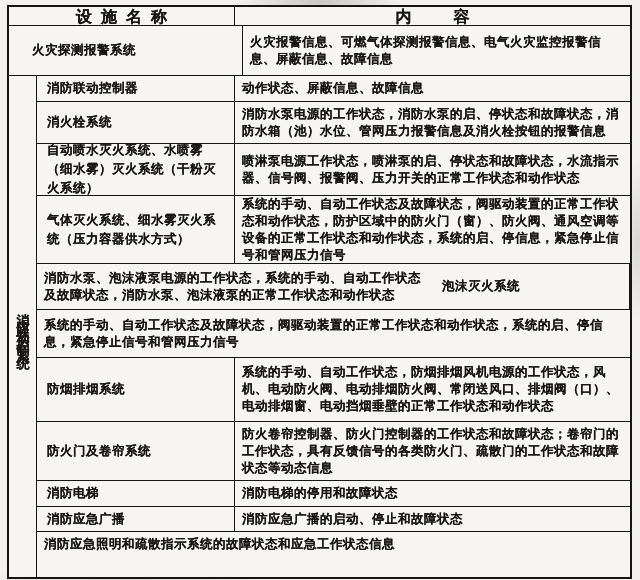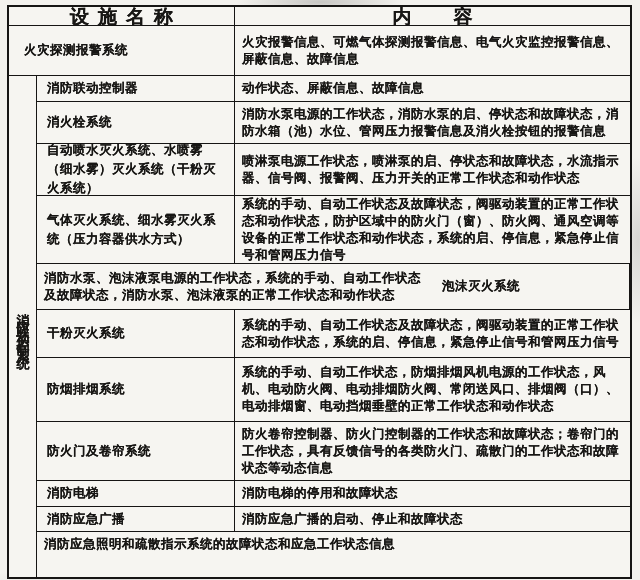--- a/index.html
+++ b/index.html
@@ -26,29 +26,29 @@
   }
   .row { display: flex; flex-shrink: 0; }
   .cell {
     overflow: hidden;
     display: flex; align-items: center;
     font-size: 12.5px; font-weight: bold;
     line-height: 17px;
     letter-spacing: .5px;
   }
   .hdr { height: 19px; border-bottom: 1px solid #161514; }
-  .hdr .cell { justify-content: center; font-size: 19px; }
+  .hdr .cell { justify-content: center; font-size: 16px; }
   .h-name { width: 226px; border-right: 1px solid #161514; letter-spacing: 9px; text-indent: 9px; }
   .h-content { flex: 1; letter-spacing: 42px; text-indent: 42px; }
 
   .name-cell { padding: 2px 6px 2px 10px; border-right: 1px solid #161514; line-height: 19px; }
   .content-cell { flex: 1; padding: 2px 8px 2px 7px; }
 
   .row1 { height: 50px; border-bottom: 1px solid #161514; }
-  .row1 .name-cell { width: 226px; padding-left: 15px; }
+  .row1 .name-cell { width: 226px; padding-left: 15px; margin-left: 8px; }
 
   .group { flex: 1; display: flex; min-height: 0; }
   .group-label-cell {
     width: 28px; border-right: 1px solid #161514;
     display: flex; align-items: center; justify-content: center;
   }
   .group-label-cell span {
     writing-mode: vertical-rl; text-orientation: upright;
     font-size: 13px; font-weight: bold; letter-spacing: 6px;
   }
@@ -97,21 +97,20 @@
         <div class="cell name-cell">气体灭火系统、细水雾灭火系统（压力容器供水方式）</div>
         <div class="cell content-cell">系统的手动、自动工作状态及故障状态，阀驱动装置的正常工作状态和动作状态，防护区域中的防火门（窗）、防火阀、通风空调等设备的正常工作状态和动作状态，系统的启、停信息，紧急停止信号和管网压力信号</div>
       </div>
 
       <div class="row g-row" style="height:46px">
         <div class="cell content-cell">消防水泵、泡沫液泵电源的工作状态，系统的手动、自动工作状态及故障状态，消防水泵、泡沫液泵的正常工作状态和动作状态</div>
         <div class="cell name-cell">泡沫灭火系统</div>
       </div>
 
       <div class="row g-row" style="height:48px">
-        <div class="cell name-cell">干粉灭火系统</div>
         <div class="cell content-cell">系统的手动、自动工作状态及故障状态，阀驱动装置的正常工作状态和动作状态，系统的启、停信息，紧急停止信号和管网压力信号</div>
       </div>
 
       <div class="row g-row" style="height:64px">
         <div class="cell name-cell">防烟排烟系统</div>
         <div class="cell content-cell">系统的手动、自动工作状态，防烟排烟风机电源的工作状态，风机、电动防火阀、电动排烟防火阀、常闭送风口、排烟阀（口）、电动排烟窗、电动挡烟垂壁的正常工作状态和动作状态</div>
       </div>
 
       <div class="row g-row" style="height:59px">
         <div class="cell name-cell">防火门及卷帘系统</div>

